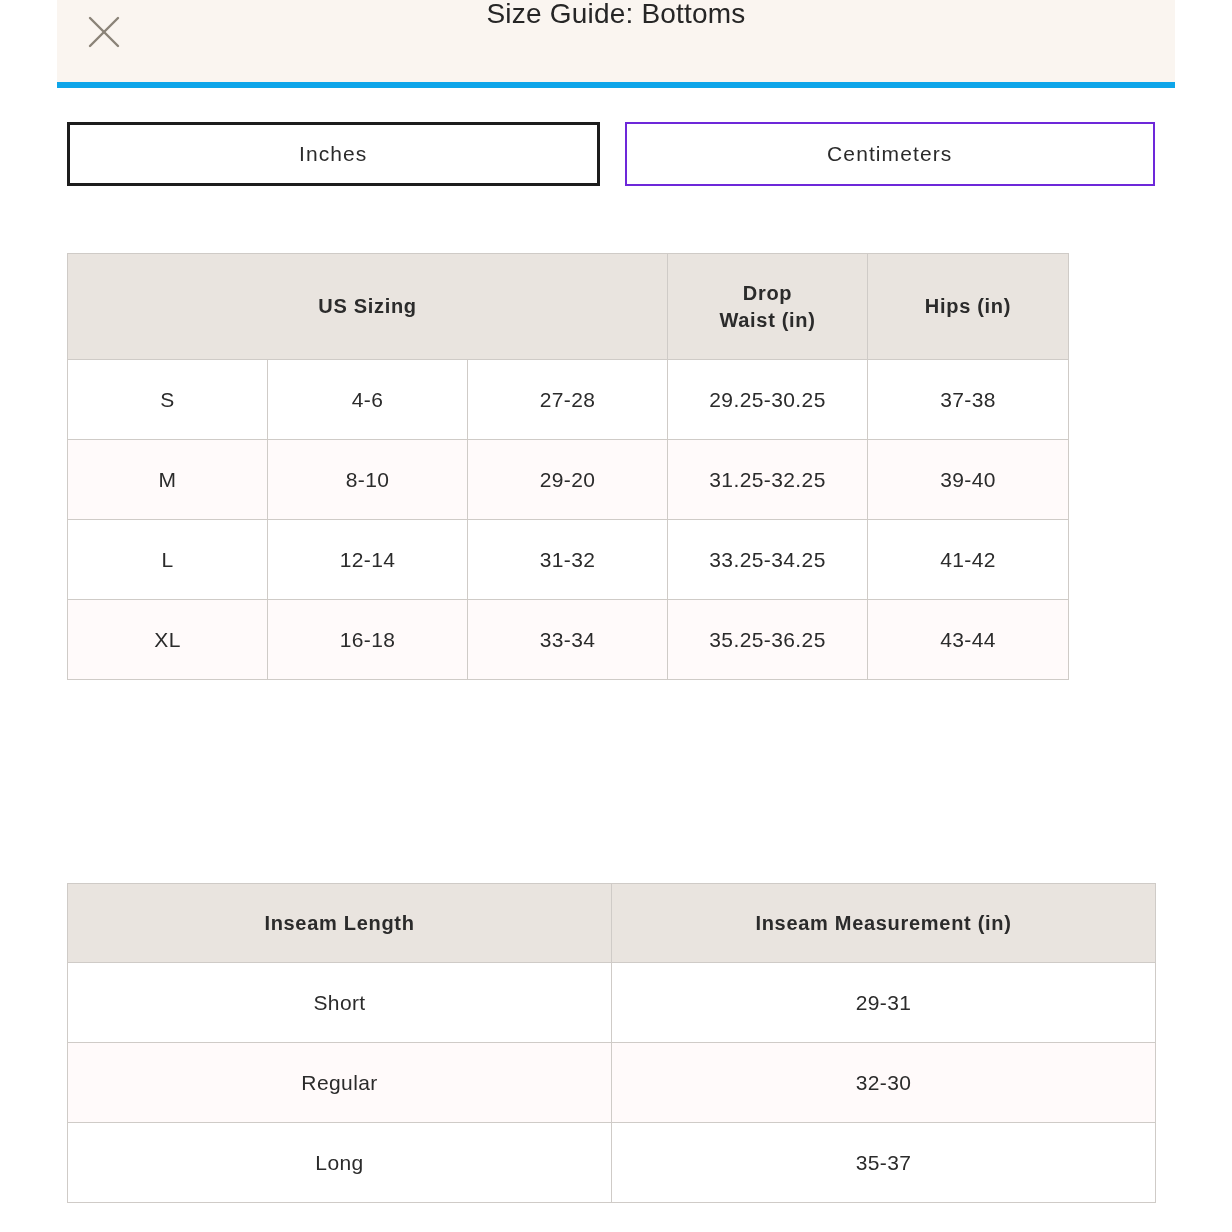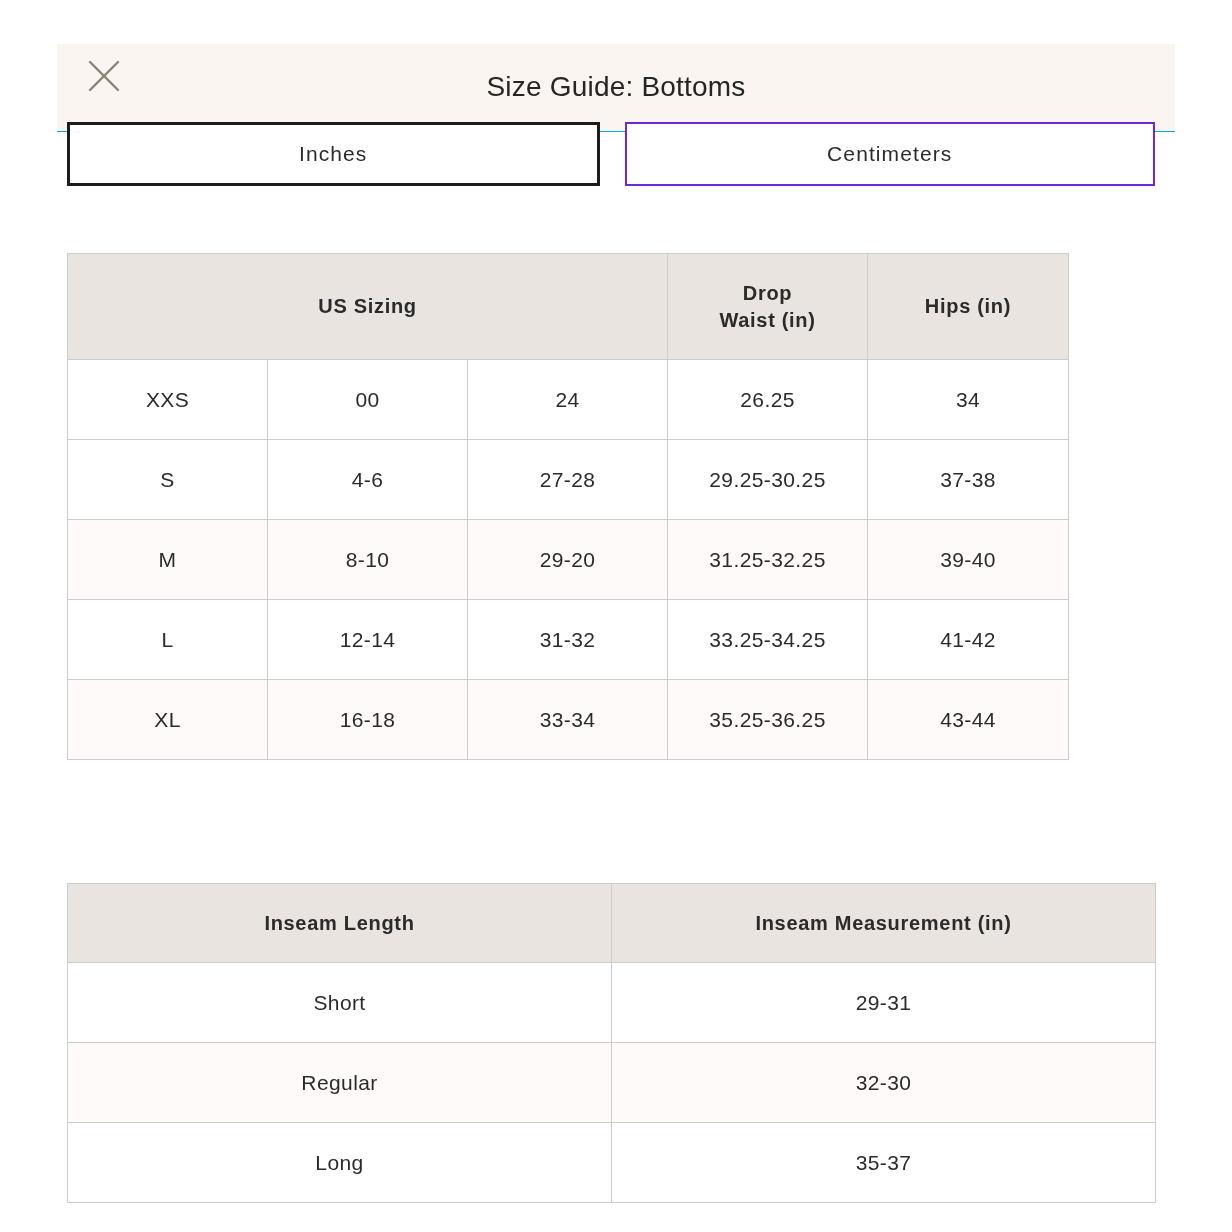--- a/index.html
+++ b/index.html
@@ -17,24 +17,22 @@
   }
 
   
   .modal-header {
     position: absolute;
     left: 57px;
     top: 0;
     width: 1118px;
     height: 88px;
     background: #faf5f0;
-    border-bottom: 1px solid #0ea5e9;
-    display: flex;
-    align-items: center;
-    margin-top: 44px;
+    border-bottom: 6px solid #0ea5e9;
+    display: flex;
   }
   .close-btn {
     position: absolute;
     left: 21px;
     top: 6px;
     width: 52px;
     height: 52px;
     display: flex;
     align-items: center;
     justify-content: center;
@@ -167,27 +165,20 @@
       <th colspan="3">US Sizing</th>
       <th>
         <span>Drop</span><br>
         <span>Waist (in)</span>
       </th>
       <th>Hips (in)</th>
     </tr>
   </thead>
   <tbody>
     <tr class="row-odd">
-      <td>XXS</td>
-      <td>00</td>
-      <td>24</td>
-      <td>26.25</td>
-      <td>34</td>
-    </tr>
-    <tr class="row-odd">
       <td>S</td>
       <td>4-6</td>
       <td>27-28</td>
       <td>29.25-30.25</td>
       <td>37-38</td>
     </tr>
     <tr class="row-even">
       <td>M</td>
       <td>8-10</td>
       <td>29-20</td>

